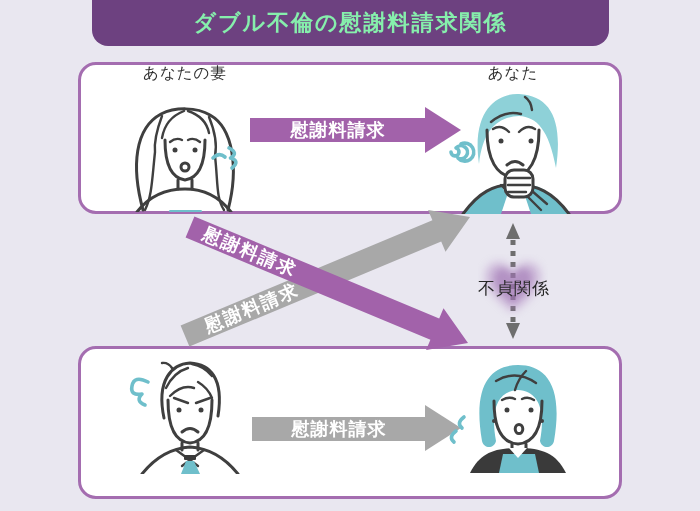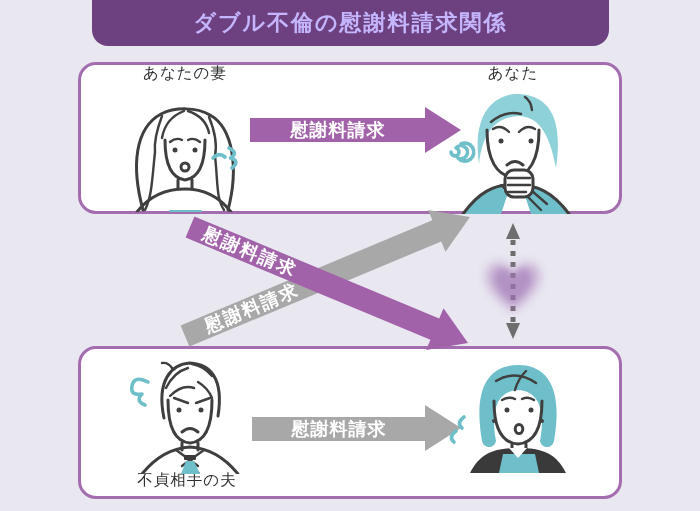--- a/index.html
+++ b/index.html
@@ -6,21 +6,21 @@
     --background:#e9e7f0; --title-bg:#6d4180; --purple:#a262aa; --purple-border:#a46db0;
     --gray:#a8a8a8; --teal:#6fbfcb; --teal-light:#8ed1d8; --line:#3f3f3f;
     --dotted:#6e6e6e; --text:#2f2f2f; --heart:#a97fbc; --white:#ffffff;
   }
   *{margin:0;padding:0;box-sizing:border-box;}
   body{background:#cfcdd8;font-family:"Liberation Sans",sans-serif;}
   .stage{position:relative;width:700px;height:511px;background:var(--background);overflow:hidden;}
 
   .title-bar{position:absolute;left:92px;top:0;width:517px;height:46px;background:var(--title-bg);
     border-radius:0 0 16px 16px;display:flex;align-items:center;justify-content:center;z-index:4;}
-  .title-bar span{color:#c4b5fd;font-size:22px;font-weight:bold;letter-spacing:2px;}
+  .title-bar span{color:#86efac;font-size:22px;font-weight:bold;letter-spacing:2px;}
 
   .panel{position:absolute;left:78px;width:544px;background:var(--white);
     border:3px solid var(--purple-border);border-radius:18px;z-index:2;}
   .panel.top{top:62px;height:152px;}
   .panel.bottom{top:346px;height:153px;}
 
   .person-label{position:absolute;width:180px;text-align:center;font-size:15.5px;color:var(--text);z-index:3;letter-spacing:1px;}
 
   .h-arrow-band{position:absolute;height:24px;z-index:3;}
   .h-arrow-head{position:absolute;width:0;height:0;border-top:23px solid transparent;
@@ -63,21 +63,20 @@
 
   <div class="panel top"></div>
   <div class="person-label" style="left:95px;top:63px;">あなたの妻</div>
   <div class="person-label" style="left:423px;top:63px;">あなた</div>
 
   <div class="h-arrow-band purple-bg" style="left:250px;top:118px;width:176px;"></div>
   <div class="h-arrow-head purple-head" style="left:425px;top:107px;"></div>
   <div class="h-arrow-label" style="left:250px;top:118px;">慰謝料請求</div>
 
   <div class="panel bottom"></div>
-  <div class="person-label" style="left:97px;top:470px;">不貞相手の夫</div>
 
   <div class="h-arrow-band gray-bg" style="left:252px;top:417px;width:174px;"></div>
   <div class="h-arrow-head gray-head" style="left:425px;top:405px;"></div>
   <div class="h-arrow-label" style="left:251px;top:417px;">慰謝料請求</div>
 
   <svg class="diag-overlay" width="700" height="511" viewBox="0 0 700 511">
     <polygon fill="#a8a8a8" points="180.6,325.4 432.4,220.3 428.1,210.1 470,217 445.5,251.7 441.2,241.5 189.4,346.6"></polygon>
     <polygon fill="#a262aa" points="194.4,216.4 439.2,318.5 443.5,308.3 468,343 426.1,349.9 430.4,339.7 185.6,237.6"></polygon>
   </svg>
   <div class="diag-label down">慰謝料請求</div>
@@ -94,20 +93,21 @@
       <filter id="hblur1" x="-60%" y="-60%" width="220%" height="220%">
           <feGaussianBlur stdDeviation="5"></feGaussianBlur>
         </filter>
       <filter id="hblur2" x="-60%" y="-60%" width="220%" height="220%">
           <feGaussianBlur stdDeviation="3"></feGaussianBlur>
         </filter>
     </defs>
     <path d="M35,58 C14,42 6,30 8,19 C10,9 22,5 30,12 L35,18 L40,12 C48,5 60,9 62,19 C64,30 56,42 35,58 Z" fill="#a97fbc" opacity="0.5" filter="url(#hblur1)"></path>
     <path d="M35,50 C21,39 15,30 17,22 C18,15 26,12 31,17 L35,22 L39,17 C44,12 52,15 53,22 C55,30 49,39 35,50 Z" fill="#9a6cae" opacity="0.45" filter="url(#hblur2)"></path>
   </svg>
+  <div class="relation-label">不貞関係</div>
 
   <svg class="person-svg" style="left:113px;top:90px;" width="145" height="122" viewBox="0 0 145 122">
     <polygon class="teal-fill" points="60,100 84,100 89,122 56,122"></polygon>
     <path class="line white-fill" d="M30,120 C18,76 22,38 48,24 C62,17 84,17 97,25 C120,38 126,78 115,120"></path>
     <path class="thin" d="M49,26 C43,42 41,52 42,62 C39,90 39,106 32,120"></path>
     <path class="thin" d="M96,27 C103,44 104,56 102,66 C105,92 103,108 111,120"></path>
     <path class="thin" d="M71,21 C58,26 51,36 49,48"></path>
     <path class="thin" d="M75,21 C87,25 94,33 96,43"></path>
     <path class="line" d="M52,50 C52,74 58,88 72,90 C86,88 92,74 92,50"></path>
     <path class="thin" d="M57,52 Q63,47 69,50"></path>

